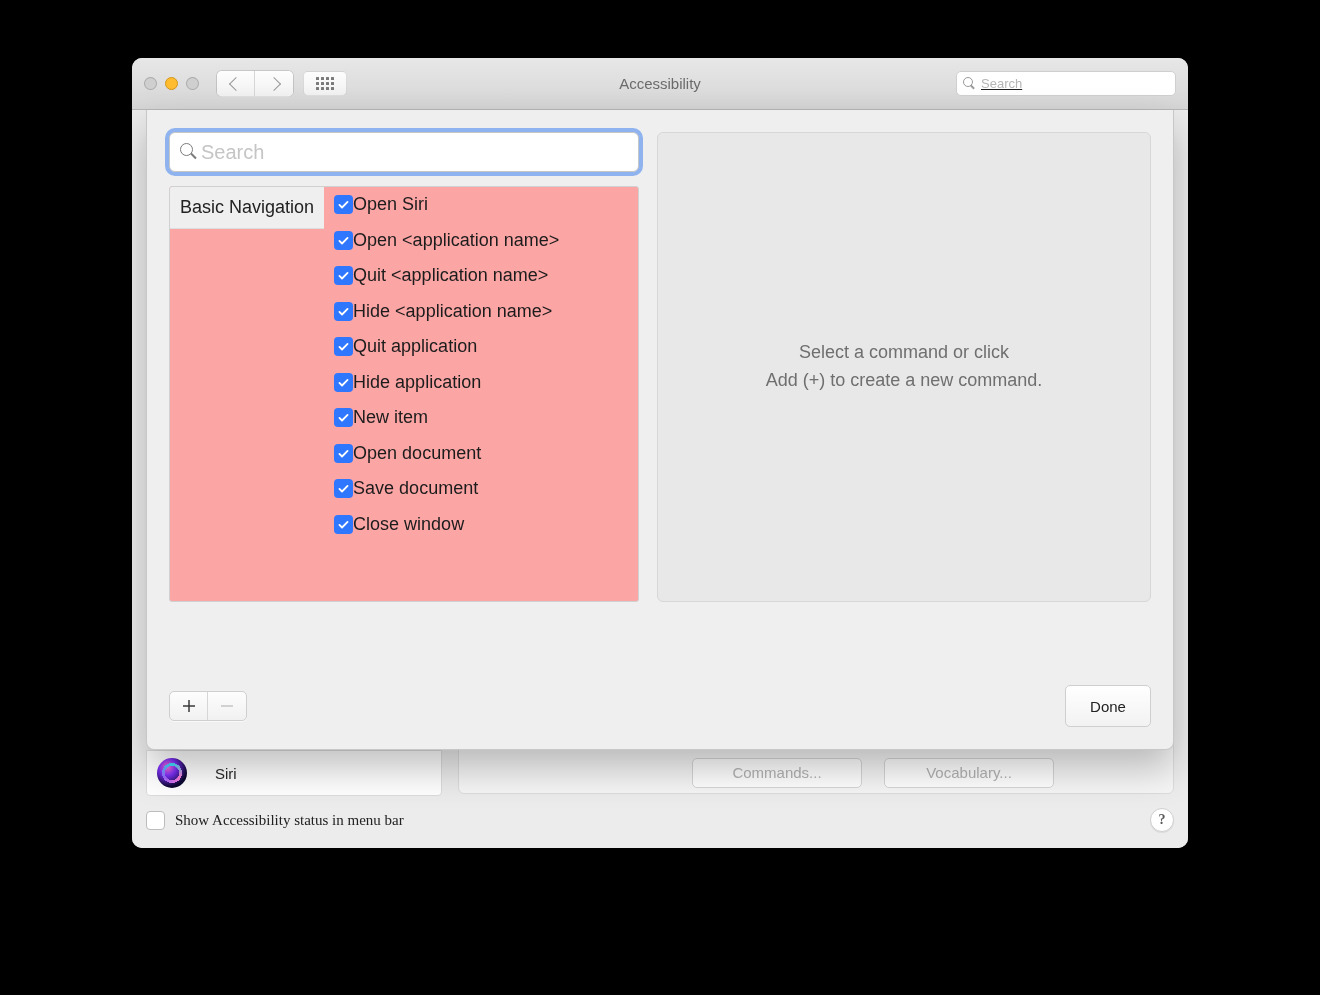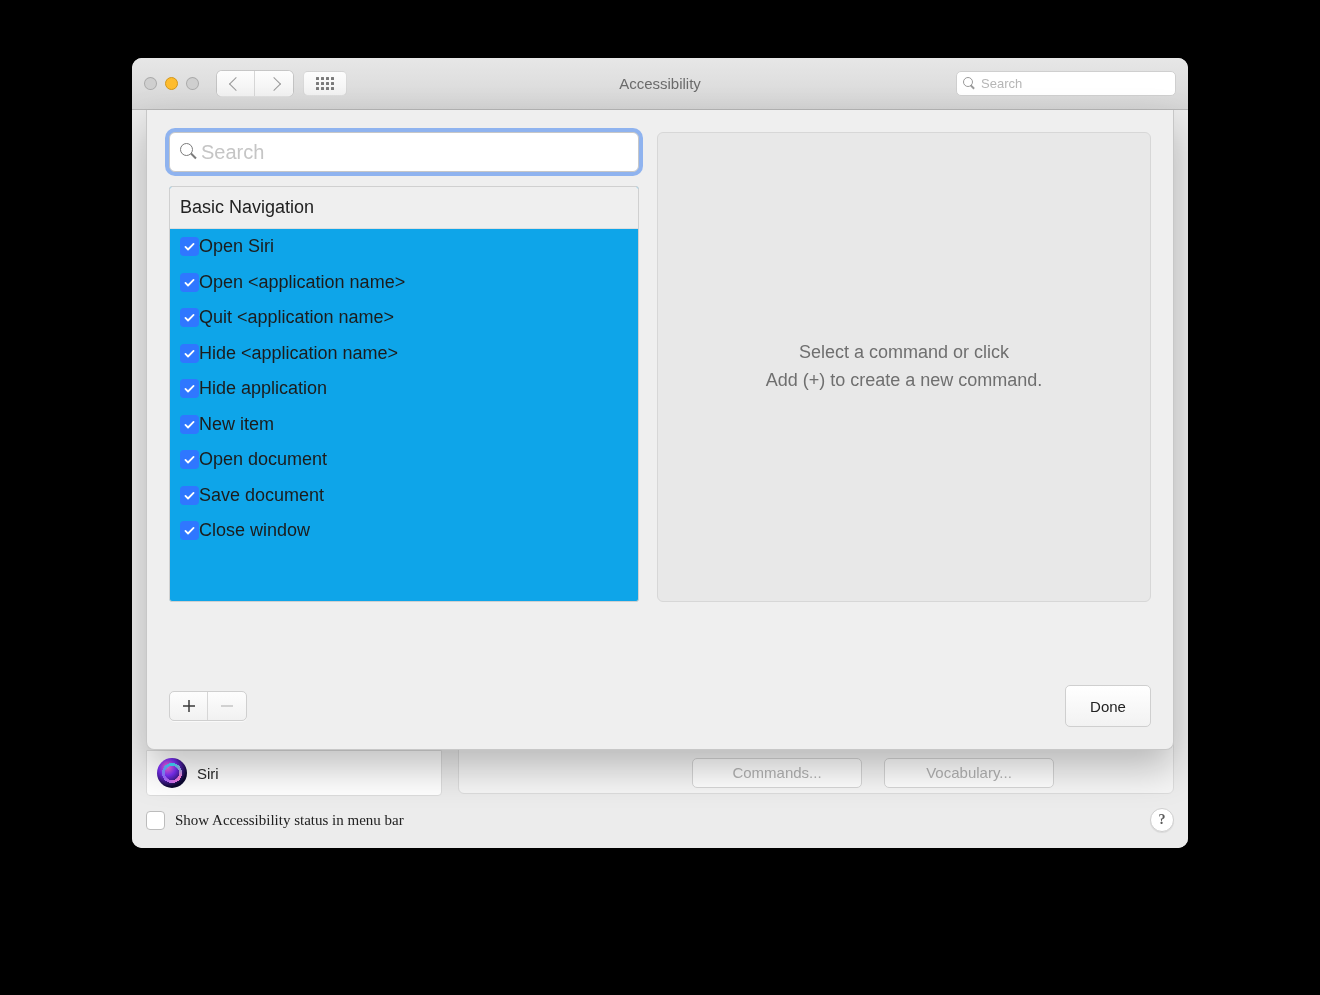--- a/index.html
+++ b/index.html
@@ -27,20 +27,21 @@
 
   
   .titlebar {
     height: 52px;
     background: linear-gradient(#e7e7e7, #d6d6d6);
     border-bottom: 1px solid #b7b7b7;
     display: flex;
     align-items: center;
     padding: 0 12px;
     position: relative;
+    text-decoration: underline;
   }
   .traffic { display:flex; gap:8px; margin-right:18px; }
   .traffic .dot {
     width:13px; height:13px; border-radius:50%;
     border:0.5px solid rgba(0,0,0,0.18);
     background:#cfcfcf;
   }
   .traffic .dot.min { background:#febc2e; border-color:#d3971b; }
   .segmented {
     display:flex; border-radius:5px; overflow:hidden;
@@ -84,21 +85,21 @@
 
   
   .bg-pane {
     position:absolute; inset:52px 0 0 0;
     background:#ececec;
   }
   .sidebar-row {
     position:absolute; left:14px; top:640px;
     width:296px; height:46px;
     background:#fff; border:1px solid #dcdcdc; border-radius:0 0 4px 4px;
-    display:flex; align-items:center; gap:10px; padding:0 10px;
+    display:flex; align-items:center; gap:28px; padding:0 10px;
   }
   .siri-icon {
     width:30px; height:30px; border-radius:50%;
     background: radial-gradient(circle at 35% 30%, #ff6ad5 0%, #7b2ff7 30%, #0c0830 70%);
     position:relative; flex:0 0 30px;
   }
   .siri-icon::after {
     content:""; position:absolute; inset:4px; border-radius:50%;
     background: conic-gradient(#36e0ff, #ff7bd8, #9d67ff, #36e0ff);
     -webkit-mask: radial-gradient(circle, transparent 45%, #000 46%, #000 64%, transparent 65%);
@@ -159,21 +160,21 @@
   .sheet-search .mag::before { width:11px; height:11px; border-width:1.8px; }
   .sheet-search .mag::after { width:7px; height:2px; left:10px; top:12px; }
   .sheet-search input {
     border:none; outline:none; flex:1; font-size:20px; background:transparent;
     caret-color:#2a6fe0;
   }
   .sheet-search input::placeholder { color:#c5c5c5; }
 
   .cmd-list {
     margin-top:14px; flex:1; border:1px solid #d0d0d0; border-radius:3px;
-    background:#0ea5e9; overflow:hidden; display:flex; flex-direction:column;
+    background:#fca5a5; overflow:hidden; display:flex; flex-direction:row;
   }
   .group-header {
     height:42px; background:#efefef; border-bottom:1px solid #dedede;
     display:flex; align-items:center; padding:0 10px;
     font-size:18px; color:#222;
   }
   .cmd-items { flex:1; overflow:hidden; }
   .cmd-item {
     height:35.5px; display:flex; align-items:center; padding:0 10px;
     font-size:18px; color:#1c1c1c;
@@ -314,20 +315,28 @@
                 </div>
                 <div>Quit &lt;application name&gt;</div>
               </div>
               <div class="cmd-item">
                 <div class="chkbox">
                   <svg viewBox="0 0 16 16">
                     <path d="M3 8.5l3.2 3.2L13 4.9" fill="none" stroke="#fff" stroke-width="2.2" stroke-linecap="round" stroke-linejoin="round"></path>
                   </svg>
                 </div>
                 <div>Hide &lt;application name&gt;</div>
+              </div>
+              <div class="cmd-item">
+                <div class="chkbox">
+                  <svg viewBox="0 0 16 16">
+                    <path d="M3 8.5l3.2 3.2L13 4.9" fill="none" stroke="#fff" stroke-width="2.2" stroke-linecap="round" stroke-linejoin="round"></path>
+                  </svg>
+                </div>
+                <div>Quit application</div>
               </div>
               <div class="cmd-item">
                 <div class="chkbox">
                   <svg viewBox="0 0 16 16">
                     <path d="M3 8.5l3.2 3.2L13 4.9" fill="none" stroke="#fff" stroke-width="2.2" stroke-linecap="round" stroke-linejoin="round"></path>
                   </svg>
                 </div>
                 <div>Hide application</div>
               </div>
               <div class="cmd-item">

